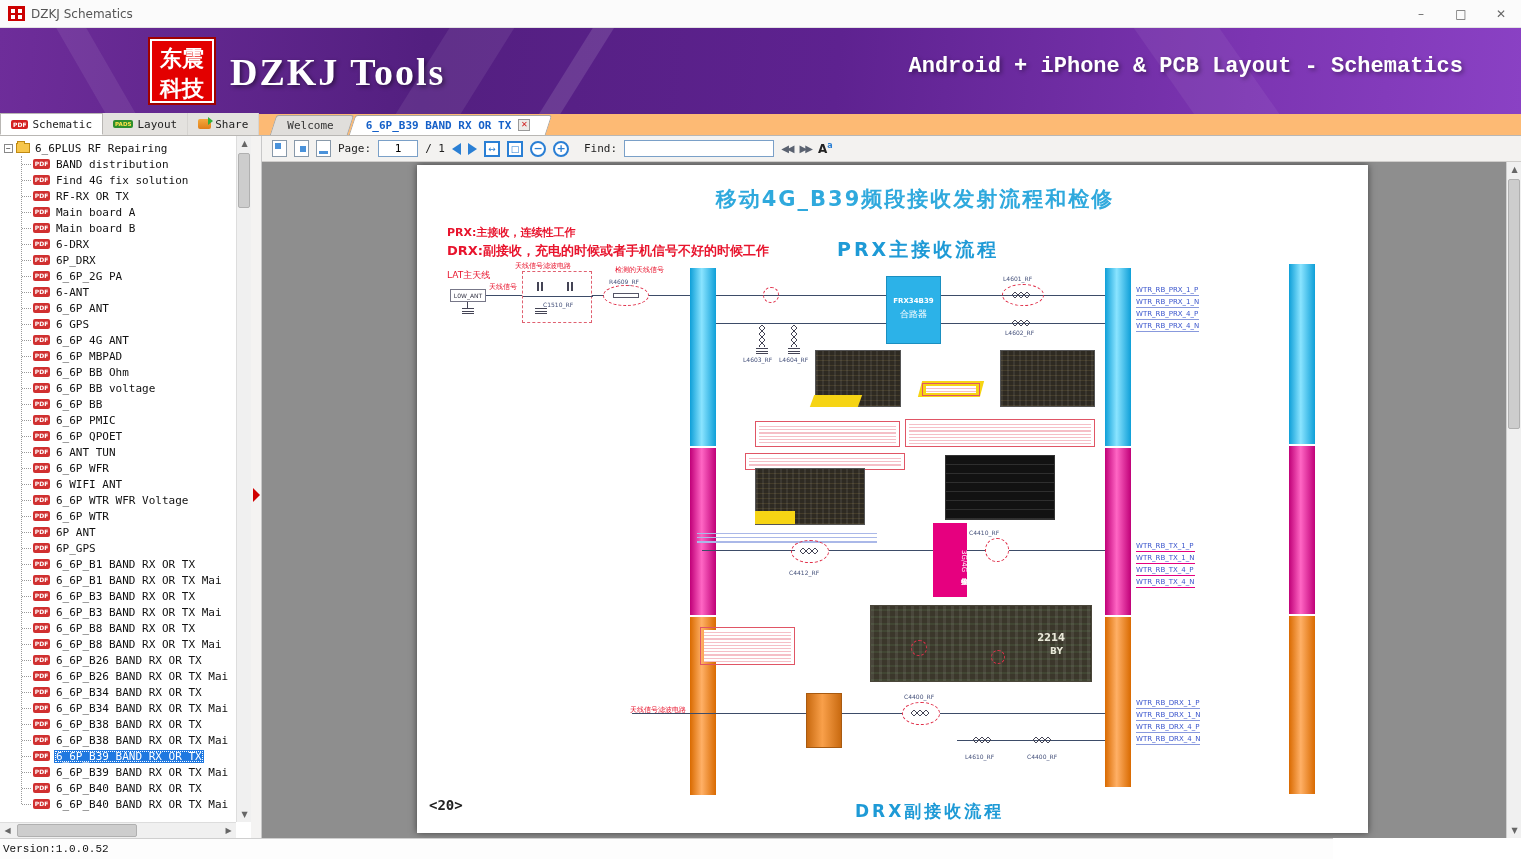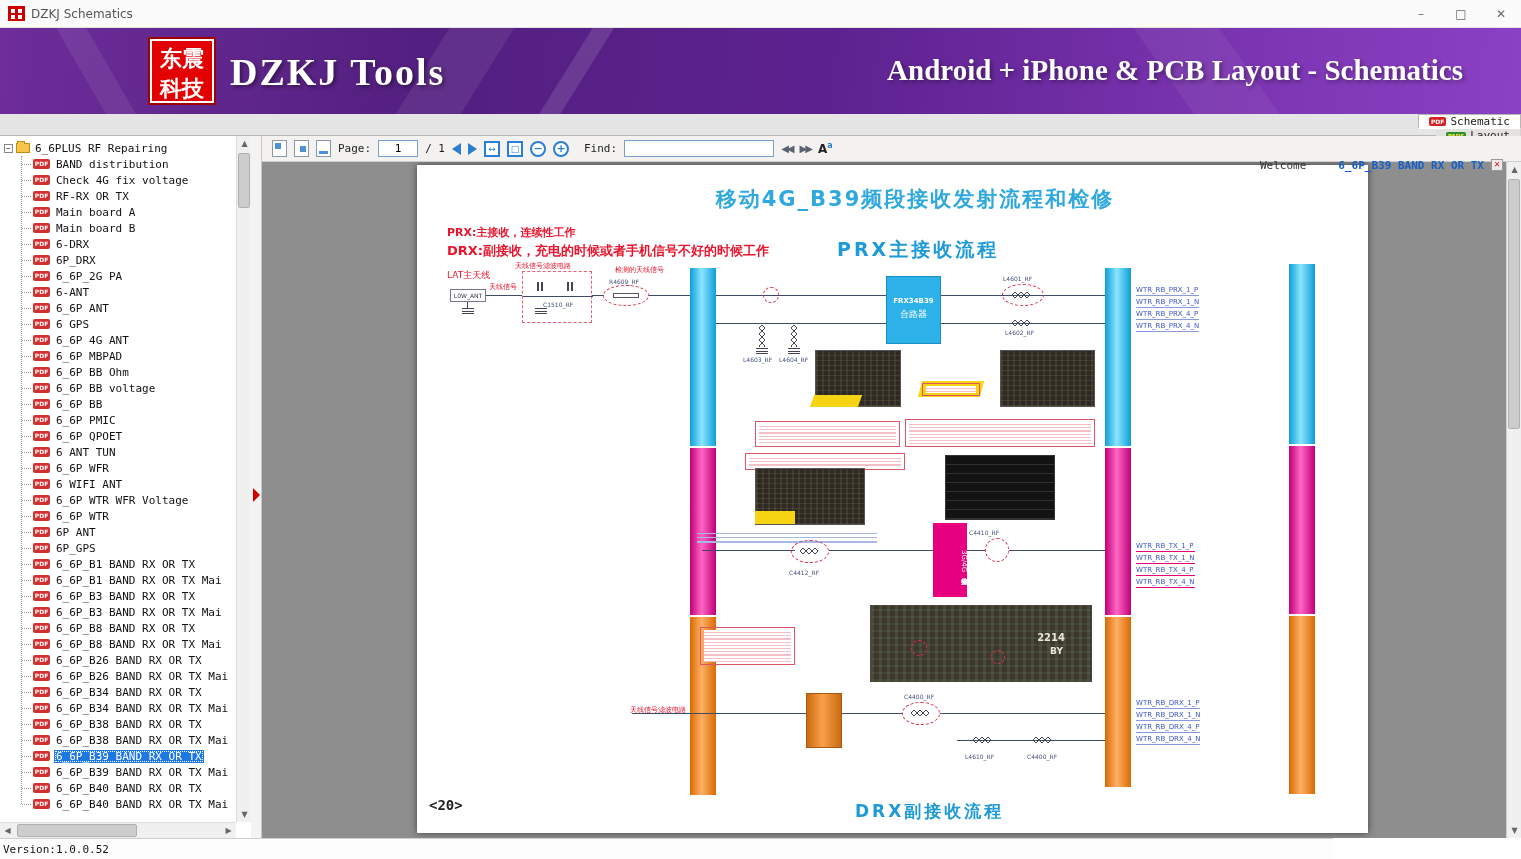--- a/index.html
+++ b/index.html
@@ -24,26 +24,26 @@
   .streak{position:absolute;background:rgba(255,255,255,.08);}
   .st1{left:420px;top:-40px;width:55px;height:190px;transform:rotate(32deg);}
   .st2{left:560px;top:-40px;width:18px;height:190px;transform:rotate(32deg);background:rgba(255,255,255,.12);}
   .st3{left:1180px;top:-40px;width:70px;height:190px;transform:rotate(-35deg);background:rgba(255,255,255,.06);}
   .st4{left:90px;top:-40px;width:26px;height:190px;transform:rotate(-30deg);}
   .logo{position:absolute;left:150px;top:11px;width:64px;height:64px;background:#e30000;
     border:2px solid #fff;box-shadow:0 0 0 2px #a00000;color:#fff;text-align:center;
     font-family:"DejaVu Sans",sans-serif;font-weight:bold;font-size:22px;line-height:1.35;padding-top:3px;}
   .apptitle{position:absolute;left:230px;top:22px;color:#fff;font-size:38px;font-weight:bold;
     letter-spacing:2px;font-family:Liberation Serif, serif;text-shadow:2px 2px 4px rgba(0,0,0,.45);}
-  .subtitle{position:absolute;right:58px;top:26px;color:#fff;font-size:29px;font-weight:bold;
-    font-family:Liberation Serif, serif;text-shadow:2px 2px 4px rgba(0,0,0,.4);}
-
-  
-  .tabbar{position:absolute;left:0;top:114px;width:1521px;height:22px;background:#e5e5e5;
-    border-bottom:1px solid #b9b7b4;display:flex;align-items:flex-end;flex-direction:column;}
+  .subtitle{position:absolute;right:58px;top:26px;color:#fff;font-size:22px;font-weight:bold;
+    font-family:Liberation Mono, monospace;text-shadow:2px 2px 4px rgba(0,0,0,.4);}
+
+  
+  .tabbar{position:absolute;left:0;top:114px;width:1521px;height:22px;background:#fdba74;
+    border-bottom:1px solid #b9b7b4;display:flex;align-items:flex-end;}
   .mtab{display:flex;align-items:center;gap:4px;height:22px;padding:0 10px;font-size:11px;color:#222;
     border-right:1px solid #d6d4d1;background:#e4e2df;}
   .mtab.active{background:#fff;border:1px solid #b9b7b4;border-bottom:1px solid #fff;}
   .badge-pdf{background:#d42020;color:#fff;font-size:6px;font-weight:bold;padding:1px 2px;border-radius:2px;
     font-family:"DejaVu Sans",sans-serif;}
   .badge-pads{background:#2e8f2e;color:#ffe34a;font-size:5.5px;font-weight:bold;padding:1px 2px;border-radius:2px;
     font-family:"DejaVu Sans",sans-serif;}
   .share-ico{width:13px;height:10px;background:linear-gradient(#f5a93d,#e07f1a);border-radius:2px;position:relative;}
   .share-ico::after{content:"";position:absolute;right:-2px;top:-2px;width:0;height:0;
     border-left:5px solid #2fae3a;border-top:4px solid transparent;border-bottom:4px solid transparent;}
@@ -144,21 +144,21 @@
     background-image:repeating-linear-gradient(0deg,rgba(255,255,255,.12) 0 1px,transparent 1px 9px);}
   .bigphoto{position:absolute;background-color:#3b372b;border:1px solid #4a463a;
     background-image:repeating-linear-gradient(90deg,rgba(255,255,255,.08) 0 3px,transparent 3px 8px),
     repeating-linear-gradient(0deg,rgba(120,200,120,.10) 0 2px,transparent 2px 7px);}
   .orangecomp{position:absolute;background:linear-gradient(90deg,#c96a10,#f9a04a 45%,#c96a10);border:1px solid #a85a10;}
   .magbox{position:absolute;background:#e6007f;color:#fff;writing-mode:vertical-rl;text-align:center;
     font-size:7px;line-height:1.1;padding-top:3px;}
   .txtpat{position:absolute;background:repeating-linear-gradient(180deg,#aab8e8 0 1.2px,transparent 1.2px 4.2px);}
 
   
-  .sb{position:absolute;left:0;top:838px;width:1333px;height:21px;background:#fdfdfd;border-top:1px solid #cfcfcf;}
+  .sb{position:absolute;left:0;top:838px;width:1333px;height:21px;background:#fdfdfd;border-top:1px solid #cfcfcf;font-family:Liberation Mono, monospace;}
   .sbleft{position:absolute;left:3px;top:0;bottom:0;display:flex;align-items:center;font-size:11px;color:#111;}
   .sbright{position:absolute;left:975px;right:0;top:0;bottom:0;background:#06060e;color:#ddd;display:flex;
     align-items:center;justify-content:flex-end;padding-right:4px;font-size:11px;}
   .cur{background:#1565d8;color:#fff;padding:0 2px;margin-left:5px;}
 </style>
 </head>
 <body>
 
 <div class="titlebar">
   <span class="appicon"></span>
@@ -217,21 +217,21 @@
     <div class="treeitems">
       <div class="vline"></div>
     <div class="trow">
           <span class="stub"></span>
           <span class="pdfico">PDF</span>
           <span class="tlabel">BAND distribution</span>
         </div>
         <div class="trow">
           <span class="stub"></span>
           <span class="pdfico">PDF</span>
-          <span class="tlabel">Check 4G fix  voltage</span>
+          <span class="tlabel">Find 4G fix  solution</span>
         </div>
         <div class="trow">
           <span class="stub"></span>
           <span class="pdfico">PDF</span>
           <span class="tlabel">RF-RX OR TX</span>
         </div>
         <div class="trow">
           <span class="stub"></span>
           <span class="pdfico">PDF</span>
           <span class="tlabel">Main board A</span>

